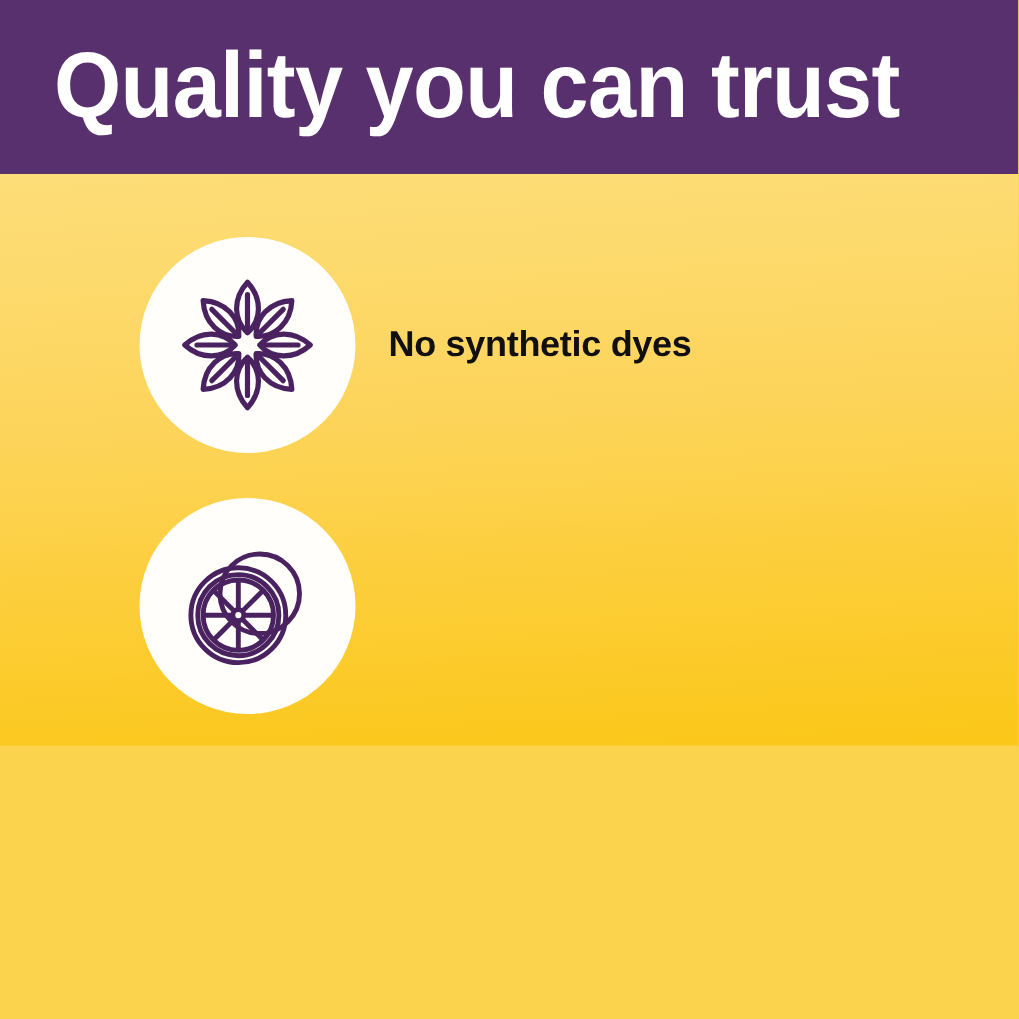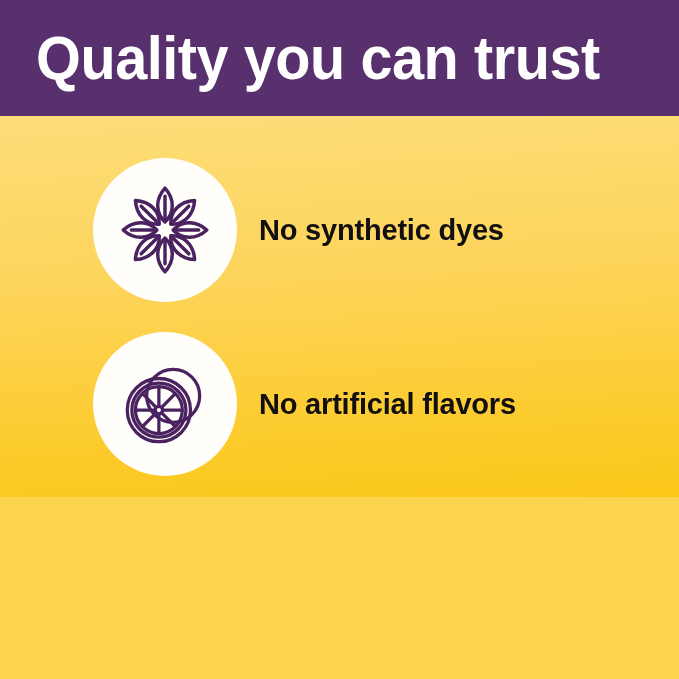--- a/index.html
+++ b/index.html
@@ -82,21 +82,21 @@
   }
 
   .icon-badge svg {
     width: 102px;
     height: 102px;
     display: block;
   }
 
   .feature-label {
     color: #120F10;
-    font-size: 29px;
+    font-size: 24px;
     font-weight: bold;
     letter-spacing: -0.2px;
     white-space: nowrap;
     line-height: 1;
     text-align: center;
   }
 </style>
 </head>
 <body>
 
@@ -173,21 +173,20 @@
               <path d="M0,-4.2 L0,-22.4" transform="rotate(90)"></path>
               <path d="M0,-4.2 L0,-22.4" transform="rotate(135)"></path>
               <path d="M0,-4.2 L0,-22.4" transform="rotate(180)"></path>
               <path d="M0,-4.2 L0,-22.4" transform="rotate(225)"></path>
               <path d="M0,-4.2 L0,-22.4" transform="rotate(270)"></path>
               <path d="M0,-4.2 L0,-22.4" transform="rotate(315)"></path>
             </g>
           </g>
         </svg>
       </div>
-      <div class="feature-label">No artificial flavors</div>
     </div>
 
     <div class="feature-row row-2">
       <div class="icon-badge">
         <svg viewBox="0 0 100 100">
           <g fill="none" stroke="#4A2260" stroke-width="4" stroke-linecap="round" stroke-linejoin="round">
 
             <path d="M50,30 L50,90"></path>
 
             <path d="M30,17 L30,48"></path>

